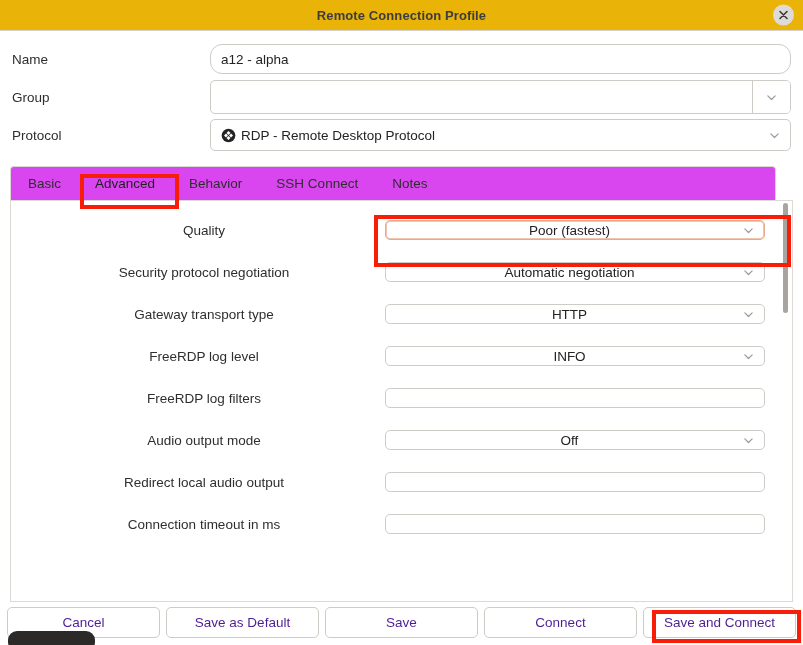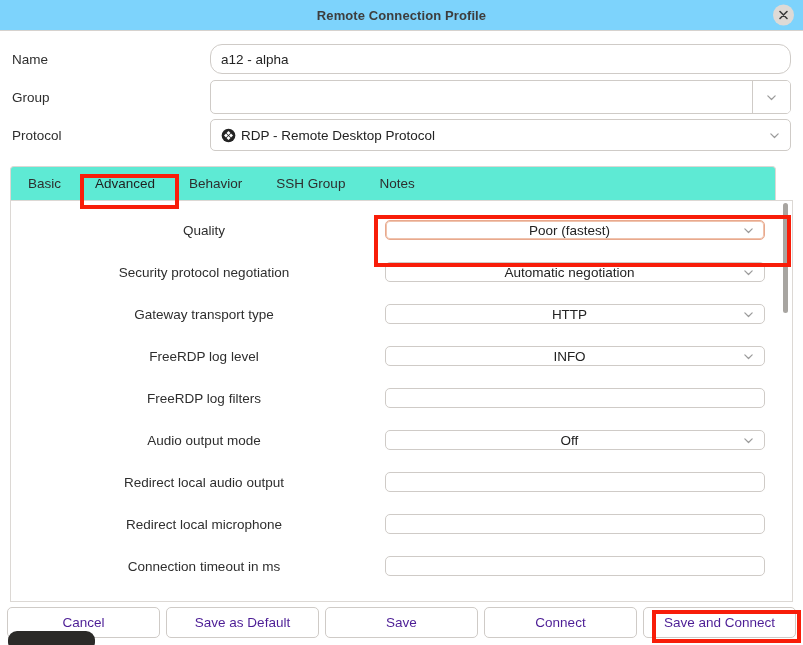--- a/index.html
+++ b/index.html
@@ -15,21 +15,21 @@
     background: #ffffff;
     display: flex;
     flex-direction: column;
   }
 
   
   .titlebar {
     position: relative;
     height: 31px;
     min-height: 31px;
-    background: #7dd3fc;
+    background: #eab308;
     border-bottom: 1px solid #d6d2ce;
     display: flex;
     align-items: center;
     justify-content: center;
   }
   .titlebar-text {
     font-size: 13px;
     font-weight: bold;
     color: #3d3d3d;
     letter-spacing: 0.1px;
@@ -132,21 +132,21 @@
     display: block;
   }
 
   
   .tabs-wrap {
     position: relative;
     margin: 5px 27px 0 10px;
     border: 1px solid #dcd8d4;
     border-bottom: none;
     border-radius: 4px 4px 0 0;
-    background: #5eead4;
+    background: #d946ef;
     height: 34px;
     display: flex;
     align-items: stretch;
   }
   .tab {
     display: flex;
     align-items: center;
     padding: 0 17px;
     font-size: 13.5px;
     color: #2e2e2e;
@@ -336,21 +336,21 @@
     <div class="tab">
       <span>Basic</span>
     </div>
     <div class="tab active">
       <span>Advanced</span>
     </div>
     <div class="tab">
       <span>Behavior</span>
     </div>
     <div class="tab">
-      <span>SSH Group</span>
+      <span>SSH Connect</span>
     </div>
     <div class="tab">
       <span>Notes</span>
     </div>
   </div>
 
   <div class="tabbody">
     <div class="rows">
 
       <div class="frow">
@@ -424,28 +424,20 @@
 
       <div class="frow">
         <div class="flabel">Redirect local audio output</div>
         <div class="fctl">
           <div class="ctl plain">
             <span class="cval"></span>
           </div>
         </div>
       </div>
 
-      <div class="frow">
-        <div class="flabel">Redirect local microphone</div>
-        <div class="fctl">
-          <div class="ctl plain">
-            <span class="cval"></span>
-          </div>
-        </div>
-      </div>
 
       <div class="frow">
         <div class="flabel">Connection timeout in ms</div>
         <div class="fctl">
           <div class="ctl plain">
             <span class="cval"></span>
           </div>
         </div>
       </div>
 

